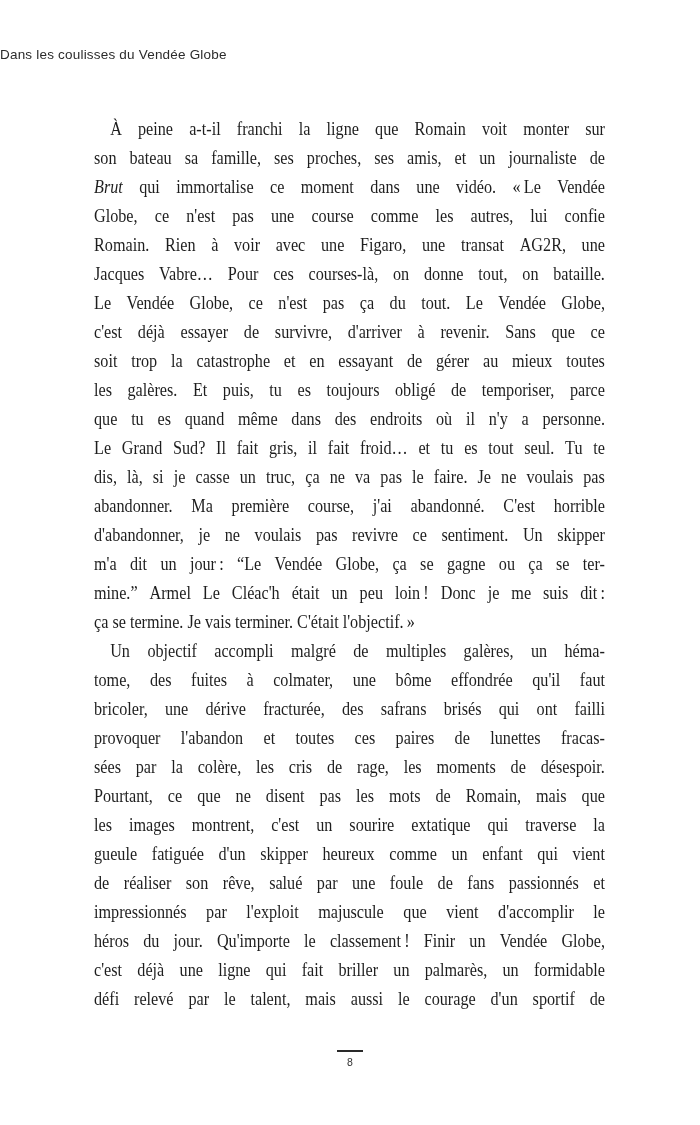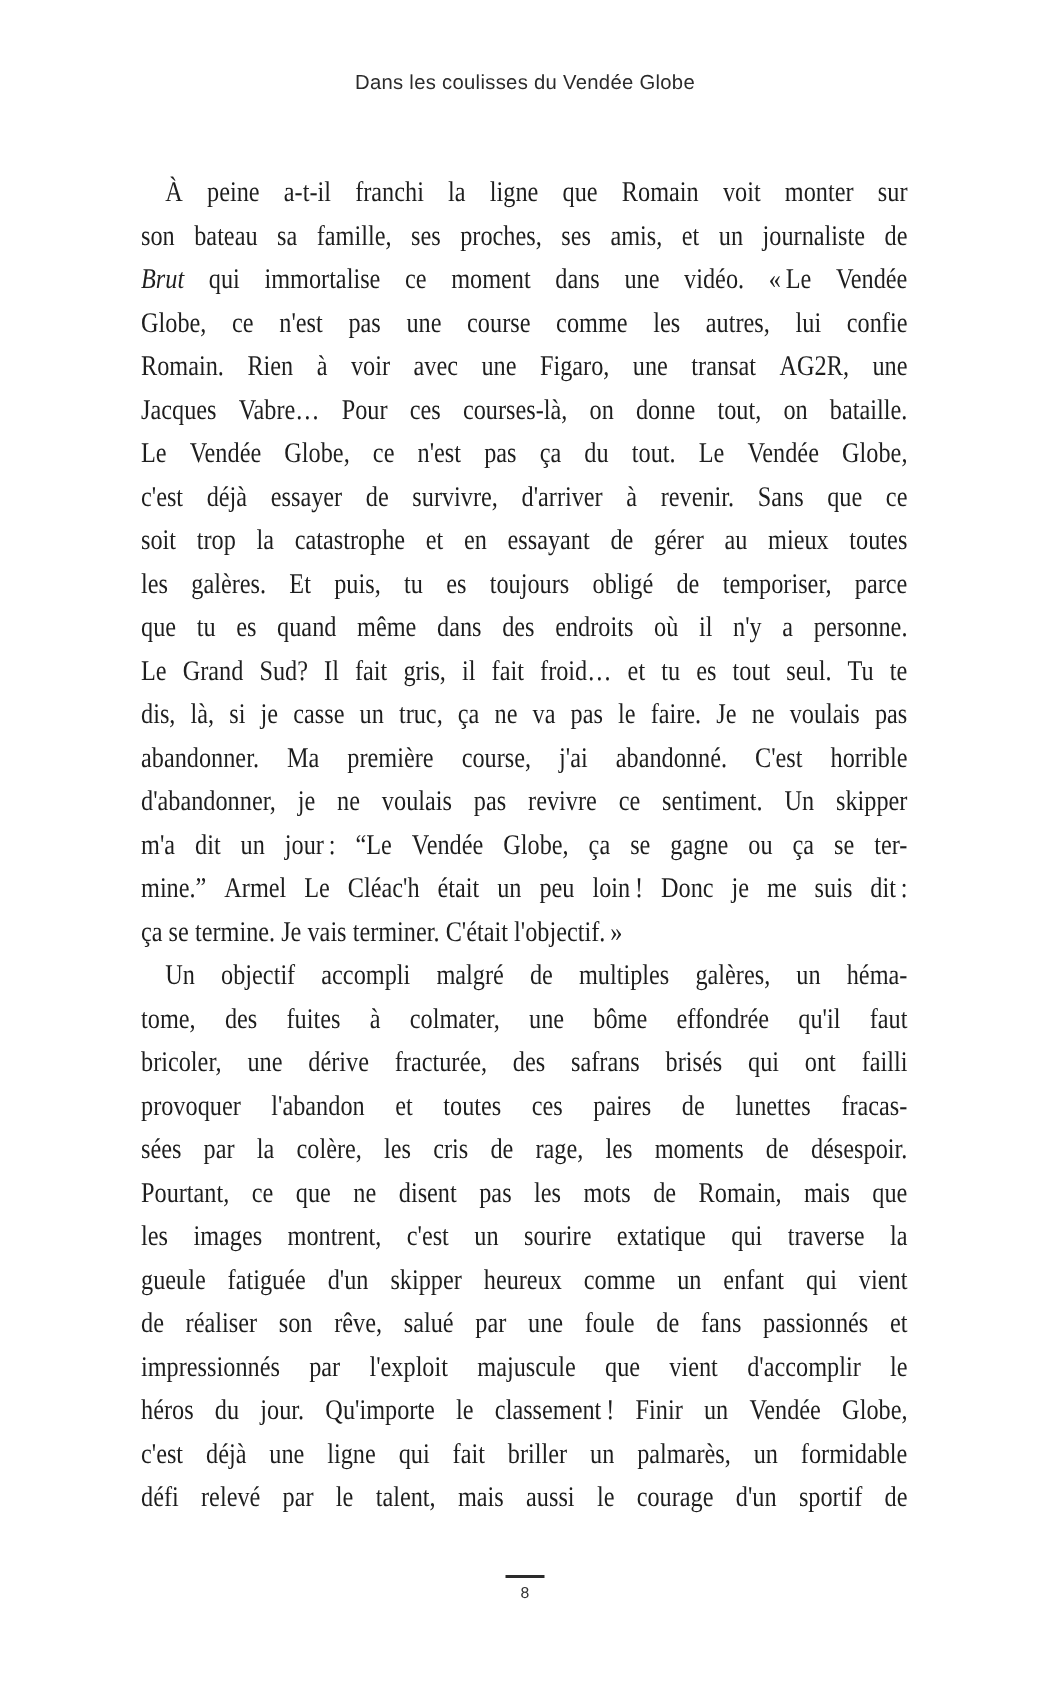--- a/index.html
+++ b/index.html
@@ -9,21 +9,21 @@
     background: #ffffff;
     position: relative;
     overflow: hidden;
     font-family: "Liberation Serif", serif;
   }
   .running-header {
     position: absolute;
     top: 47px;
     left: 0;
     width: 700px;
-    text-align: center;
+    text-align: left;
     font-family: "Liberation Sans", sans-serif;
     font-size: 13.5px;
     letter-spacing: 0.2px;
     color: #2b2b2b;
   }
   .text-block {
     position: absolute;
     left: 94px;
     top: 114px;
     width: 511px;

